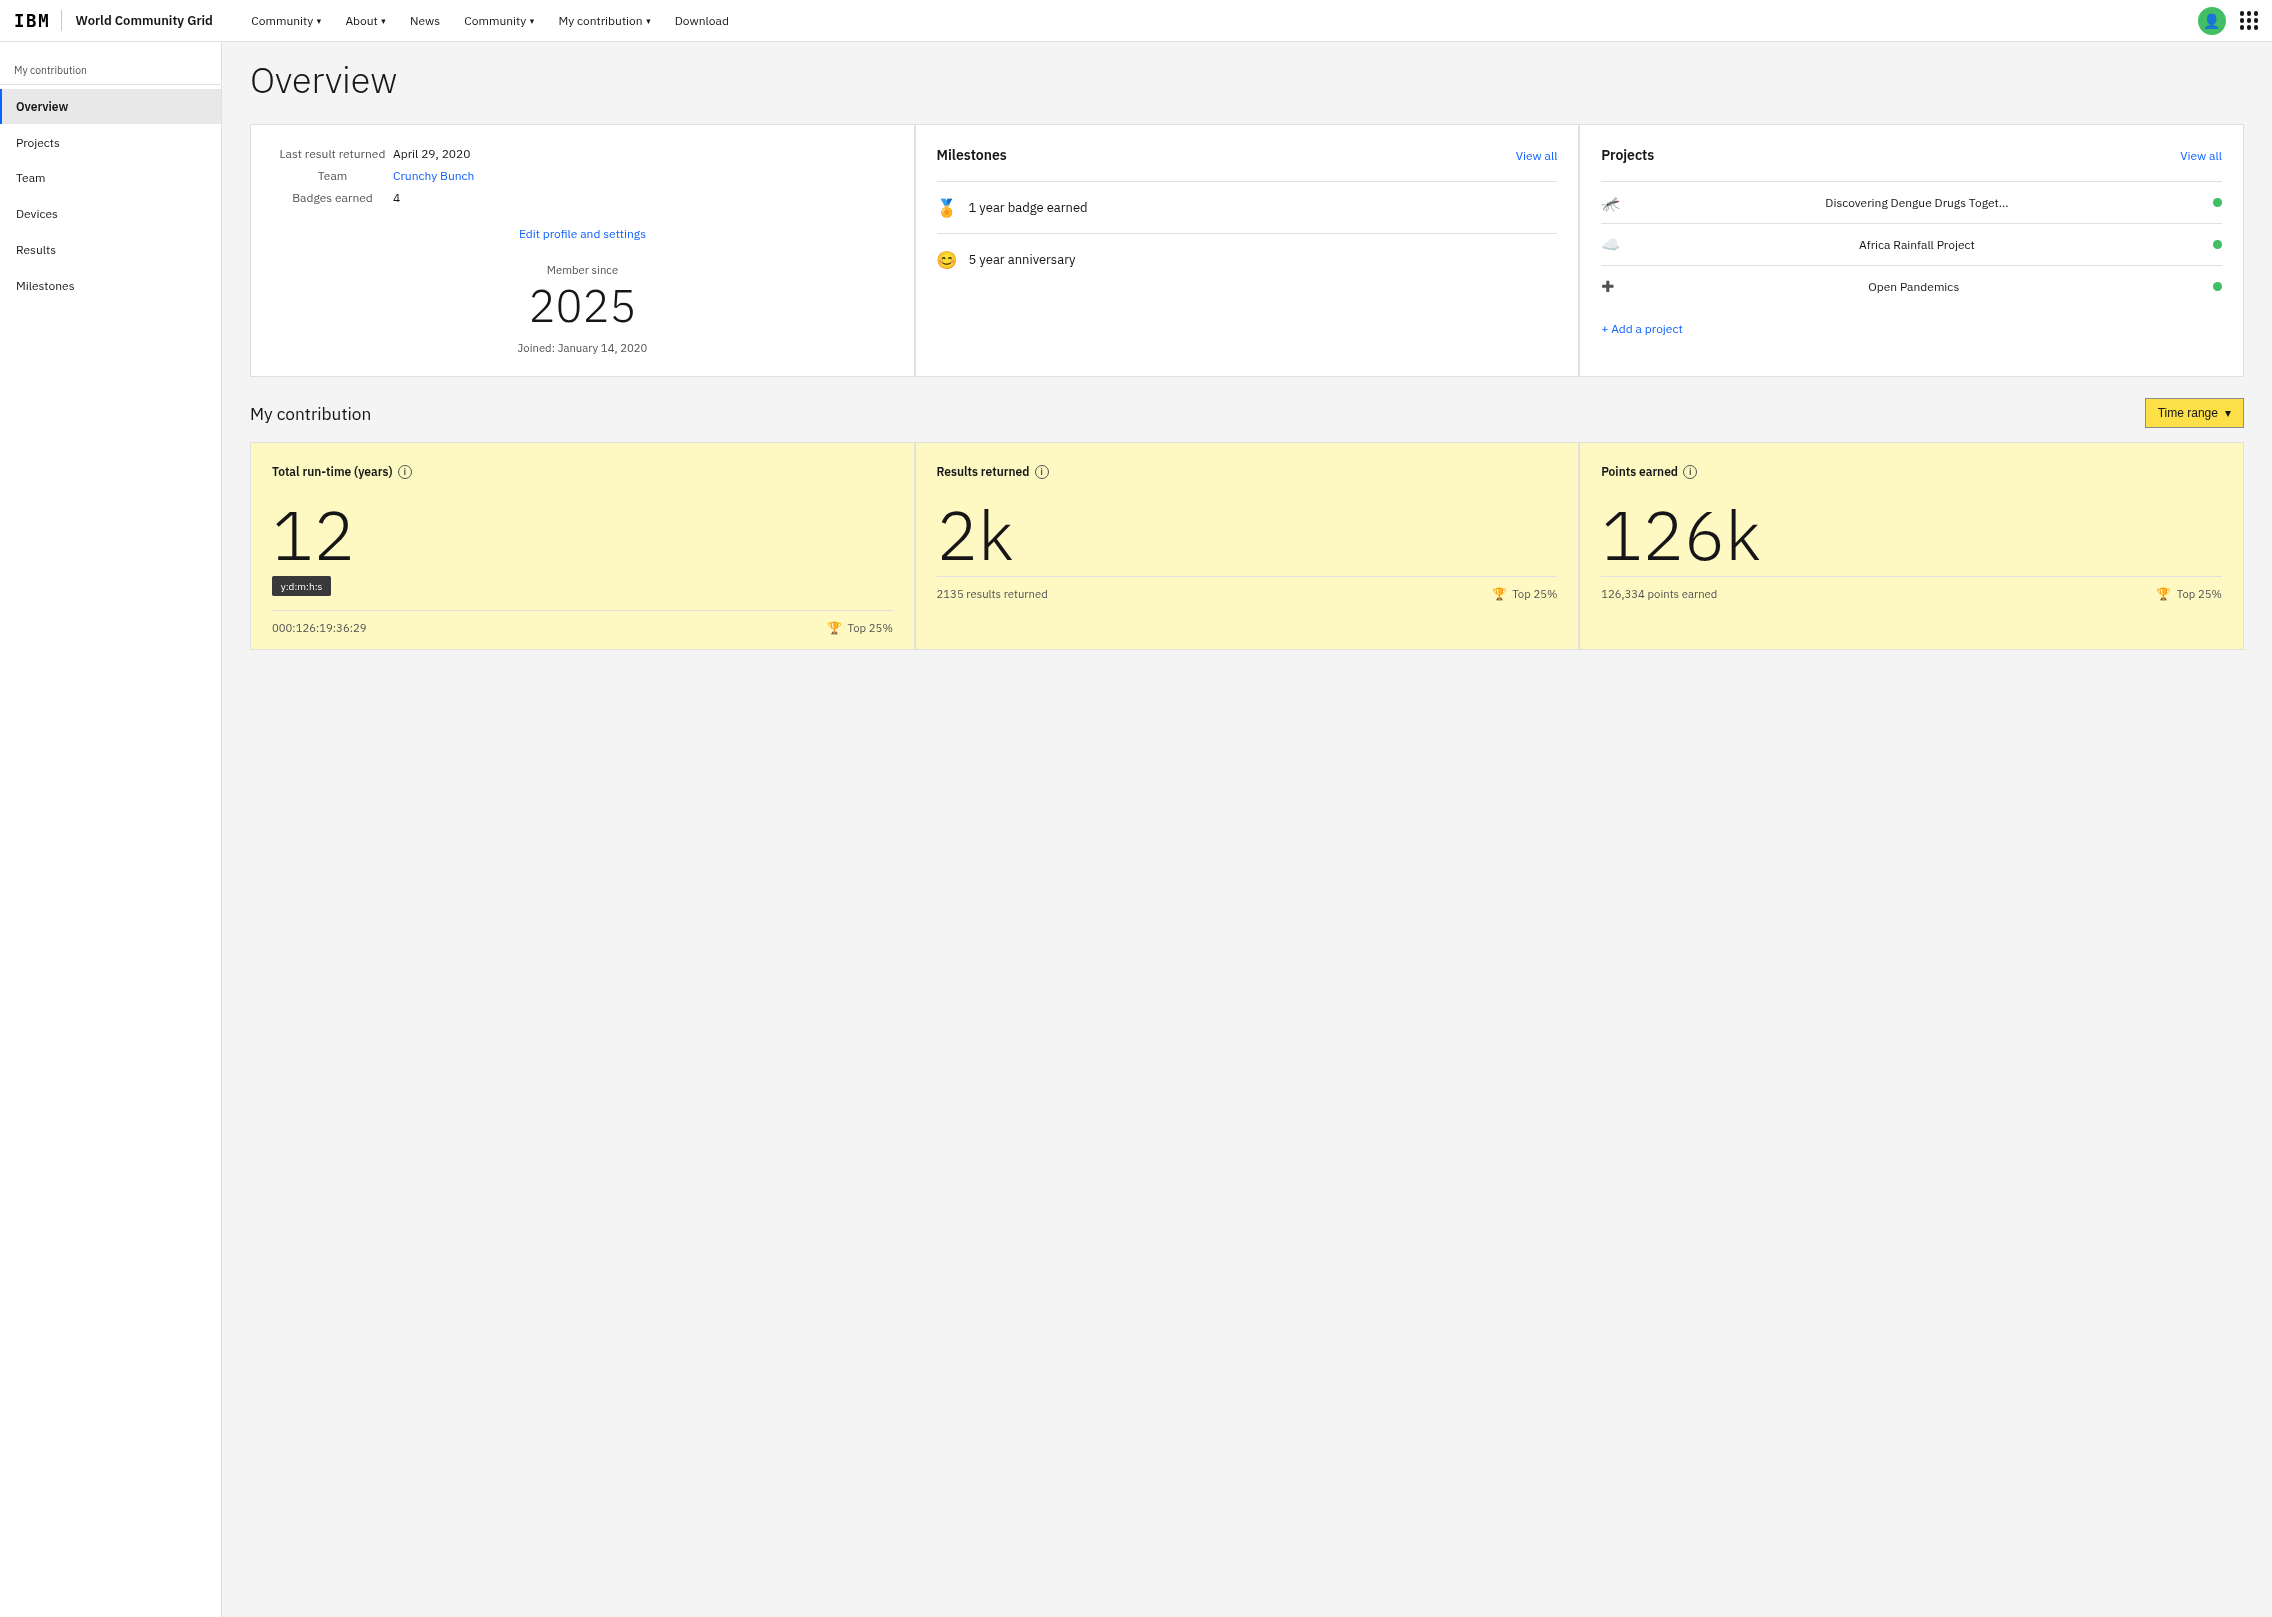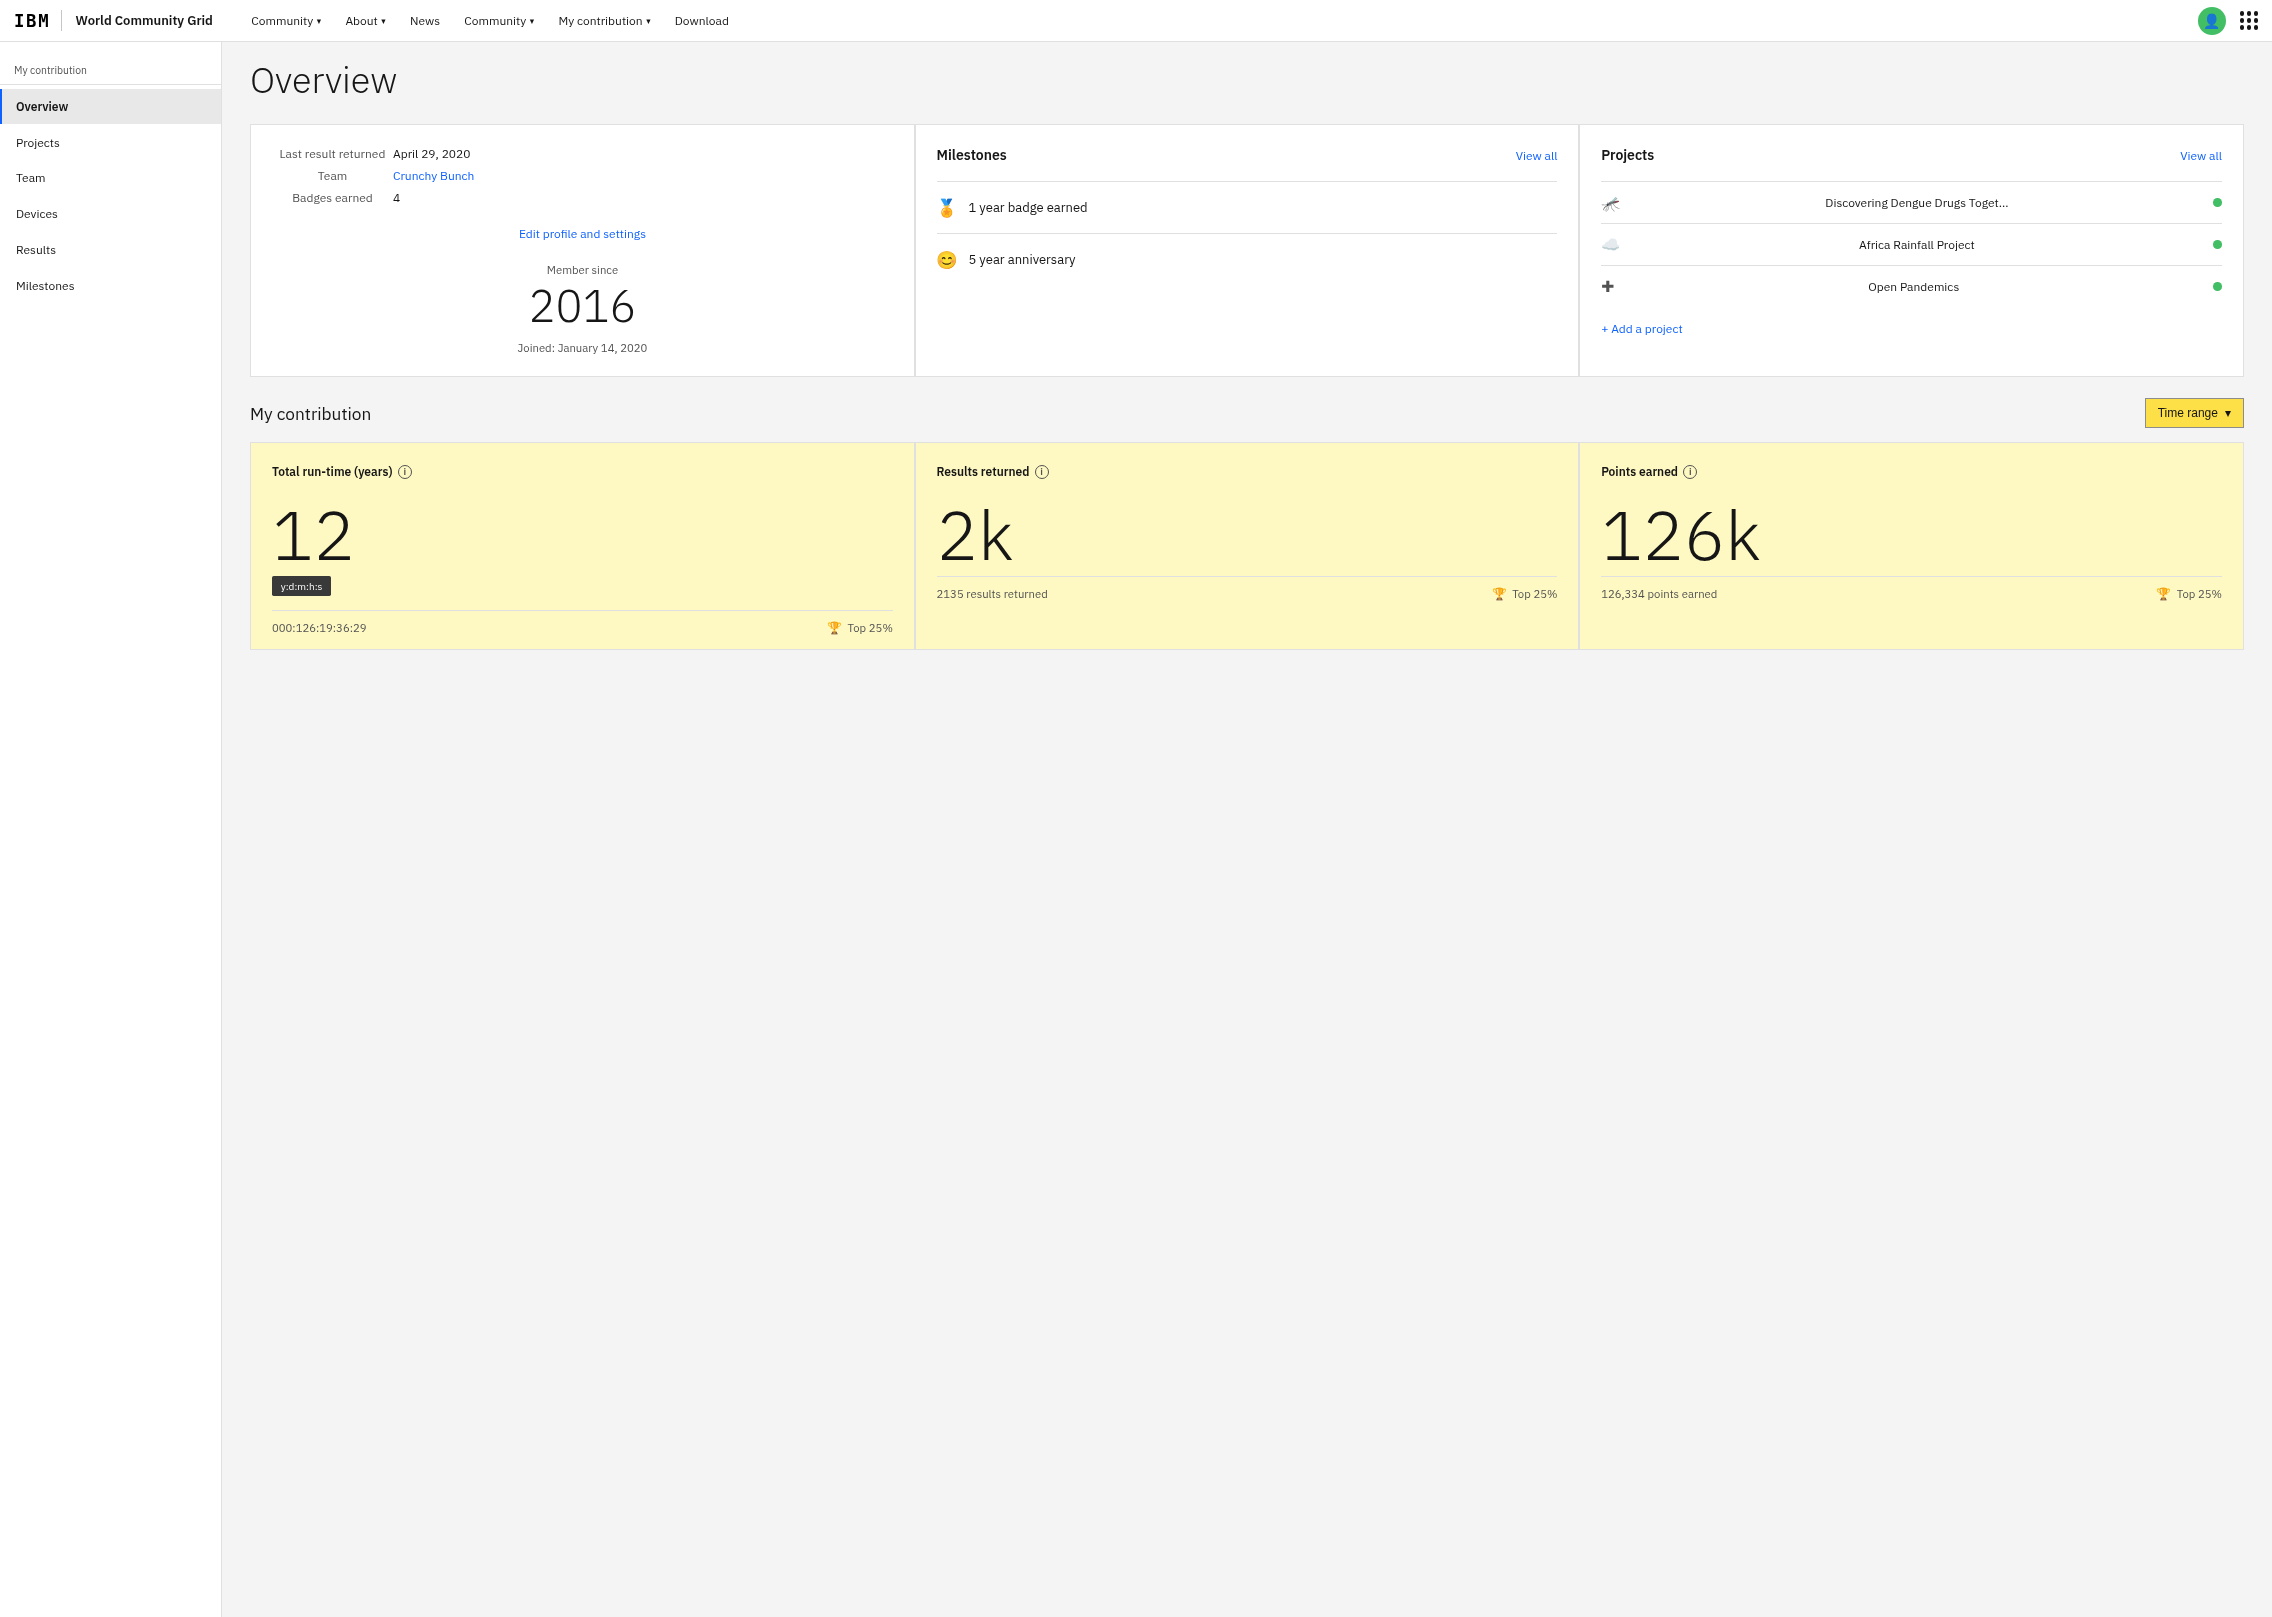--- a/index.html
+++ b/index.html
@@ -374,21 +374,21 @@
         <div class="info-row">
           <span class="info-label">Team</span>
           <a class="info-link">Crunchy Bunch</a>
         </div>
         <div class="info-row">
           <span class="info-label">Badges earned</span>
           <span class="info-value">4</span>
         </div>
         <a class="edit-link">Edit profile and settings</a>
         <div class="member-since-label">Member since</div>
-        <div class="member-year">2016</div>
+        <div class="member-year">2025</div>
         <div class="joined-date">Joined: January 14, 2020</div>
       </div>
 
       <div class="card">
         <div class="card-header">
           <span class="card-title">Milestones</span>
           <a class="view-all-link">View all</a>
         </div>
         <div class="milestone-item">
           <span class="milestone-icon">🏅</span>

